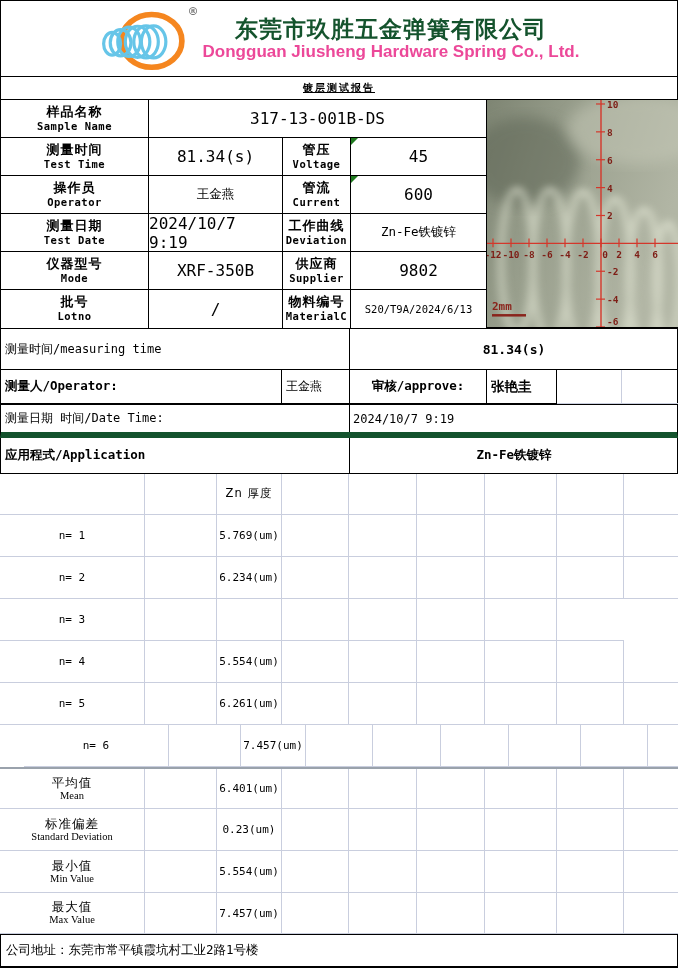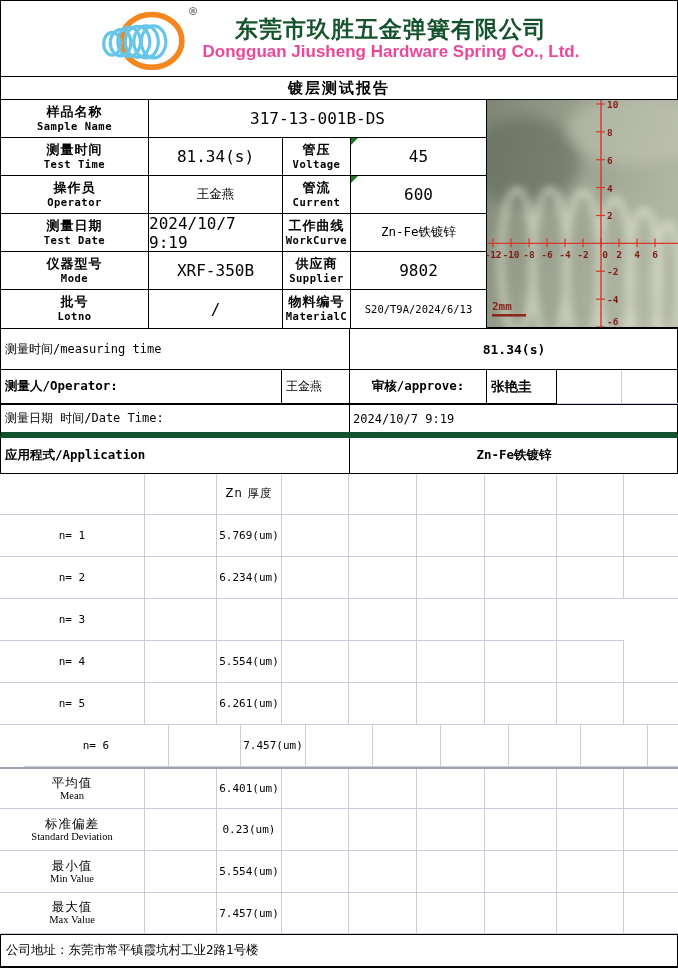--- a/index.html
+++ b/index.html
@@ -12,21 +12,21 @@
   .logo-wrap{position:relative;width:96px;height:66px;flex:0 0 auto;}
   .logo-wrap svg{width:96px;height:66px;display:block;}
   .rmark{position:absolute;top:-1px;right:-4px;font-size:11px;color:#777;font-weight:700;
          font-family:"DejaVu Sans",sans-serif;}
   .htext{display:flex;flex-direction:column;align-items:center;line-height:1.12;}
   .cname-cn{font-size:23px;font-weight:700;color:#14532d;letter-spacing:1px;font-family:"DejaVu Serif","Liberation Serif",serif;}
   .cname-en{font-size:17px;font-weight:700;color:#ec4899;letter-spacing:0px;font-family:"Liberation Sans","DejaVu Sans",sans-serif;}
 
   
   .title-bar{height:23px;border:1px solid #000;border-top:none;display:flex;align-items:center;justify-content:center;
-             font-size:15px;font-weight:700;letter-spacing:2px;}
+             font-size:10px;font-weight:700;letter-spacing:2px;text-decoration:underline;}
 
   
   .info{display:grid;grid-template-columns:148px 134px 68px 136px 192px;
         grid-template-rows:38px 38px 38px 38px 38px 38px;
         border:1px solid #000;border-top:none;height:229px;}
   .icell{border-right:1px solid #000;border-bottom:1px solid #000;position:relative;
          display:flex;flex-direction:column;align-items:center;justify-content:center;overflow:hidden;}
   .icell.norb{border-right:none;}
   .icell.nobb{border-bottom:none;}
   .lab-cn{font-size:13px;font-weight:700;letter-spacing:1px;line-height:1.15;}
@@ -214,21 +214,21 @@
 
     <div class="icell">
       <span class="lab-cn">测量日期</span>
       <span class="lab-en">Test Date</span>
     </div>
     <div class="icell">
       <span class="ival">2024/10/7 9:19</span>
     </div>
     <div class="icell">
       <span class="lab-cn">工作曲线</span>
-      <span class="lab-en">WorkCurve</span>
+      <span class="lab-en">Deviation</span>
     </div>
     <div class="icell">
       <span class="ival cjk">Zn-Fe铁镀锌</span>
     </div>
 
     <div class="icell">
       <span class="lab-cn">仪器型号</span>
       <span class="lab-en">Mode</span>
     </div>
     <div class="icell">

